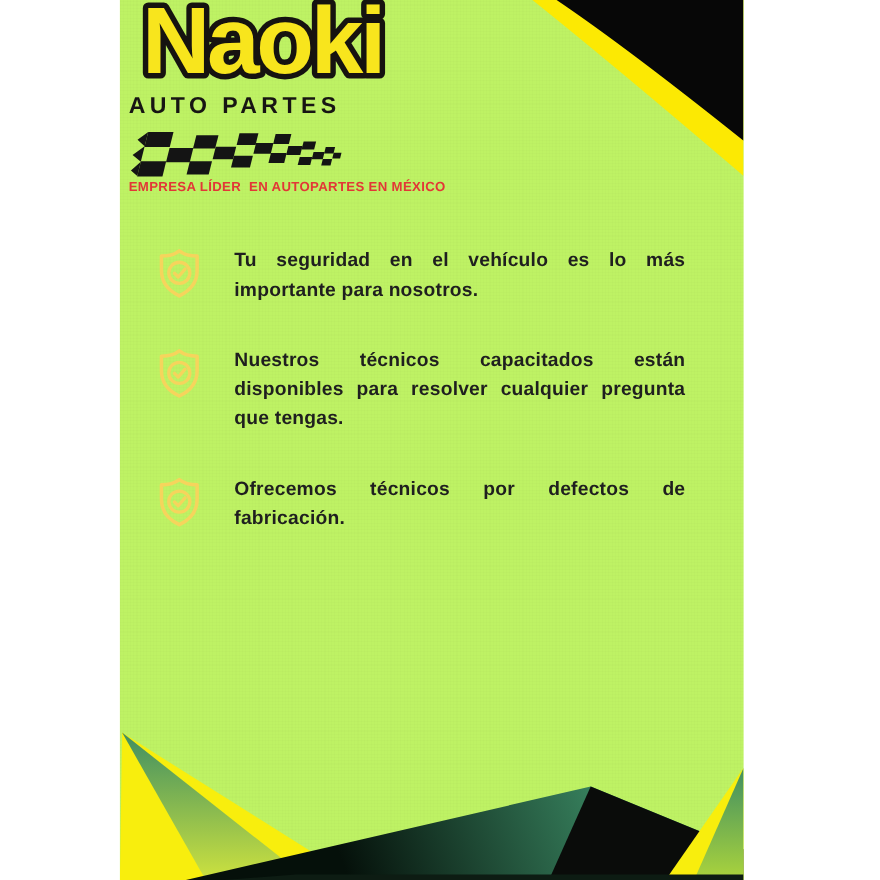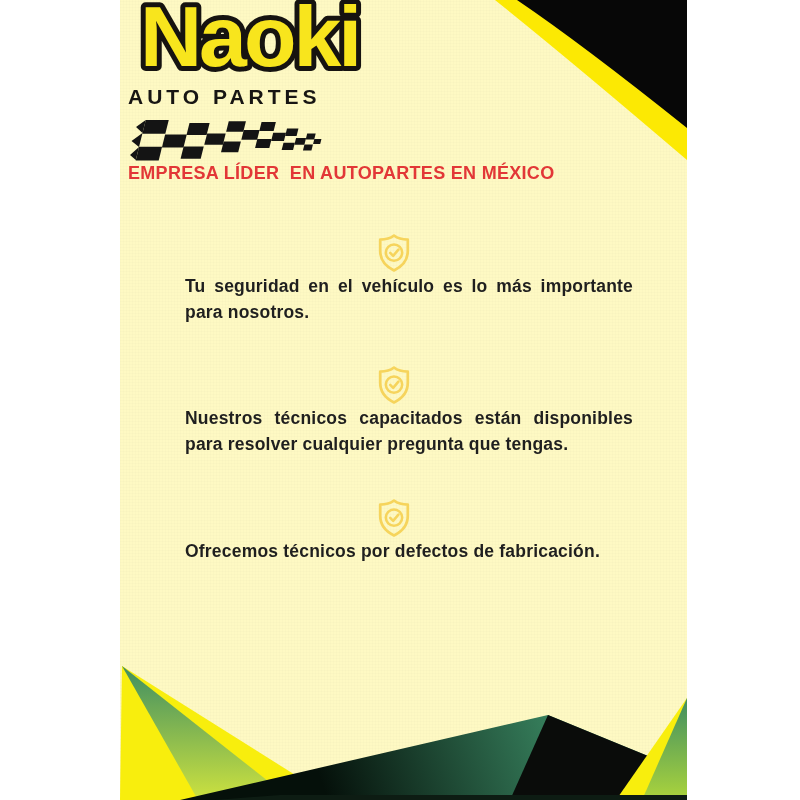--- a/index.html
+++ b/index.html
@@ -2,56 +2,56 @@
 <html><head>
 <meta charset="utf-8">
 <style>
   html,body{margin:0;padding:0;}
   body{
     width:800px;height:800px;background:#ffffff;
     font-family:"Liberation Sans", sans-serif;
     position:relative;overflow:hidden;
   }
   .poster{
-    position:absolute;left:120px;top:0;
+    position:absolute;left:109px;top:0;
     width:567px;height:800px;
-    background:#fef9c3;
+    background:#bef264;
     overflow:hidden;
   }
   
   .poster::after{
     content:"";position:absolute;inset:0;pointer-events:none;
     background:
       repeating-linear-gradient(0deg, rgba(0,0,0,.012) 0 1px, transparent 1px 3px),
       repeating-linear-gradient(90deg, rgba(0,0,0,.012) 0 1px, transparent 1px 3px);
   }
   .corner-tr{position:absolute;top:0;right:0;width:200px;height:170px;z-index:3;}
   .bottom-decor{position:absolute;left:0;bottom:0;width:567px;height:140px;z-index:3;}
 
   .header{position:relative;z-index:2;}
   .logo-svg{display:block;margin:-10px 0 0 18px;width:248px;height:96px;}
   .logo-sub{
     margin:0 0 12px 8px;font-weight:bold;font-size:21px;color:#171513;
     letter-spacing:4px;line-height:1;
   }
   .flag-svg{display:block;margin:6px 0 0 2px;width:238px;height:42px;}
   .tagline{
-    margin:2px 0 0 8px;font-weight:bold;font-size:18px;color:#e23737;
+    margin:2px 0 0 8px;font-weight:bold;font-size:12px;color:#e23737;
     letter-spacing:.3px;white-space:pre;line-height:1.2;
   }
 
   .title{
     position:relative;z-index:2;
     margin:30px auto 0;max-width:400px;
     text-align:center;font-weight:bold;font-size:31px;line-height:1.3;
     color:#ee3b3b;letter-spacing:1px;
   }
 
   .benefits{position:relative;z-index:2;margin:46px 0 0 34px;width:480px;}
-  .benefit{display:flex;align-items:center;margin-bottom:38px;flex-direction:column;}
+  .benefit{display:flex;align-items:flex-start;margin-bottom:38px;}
   .shield{flex:0 0 40px;width:40px;height:47px;margin-top:2px;}
   .benefit-text{
     margin:0 0 0 30px;width:448px;
     font-weight:bold;font-size:17.5px;line-height:1.5;color:#1f1f1f;
     text-align:justify;letter-spacing:.2px;
   }
   .benefit-text::after{content:"";display:inline-block;width:0;}
 </style>
 </head>
 <body>

